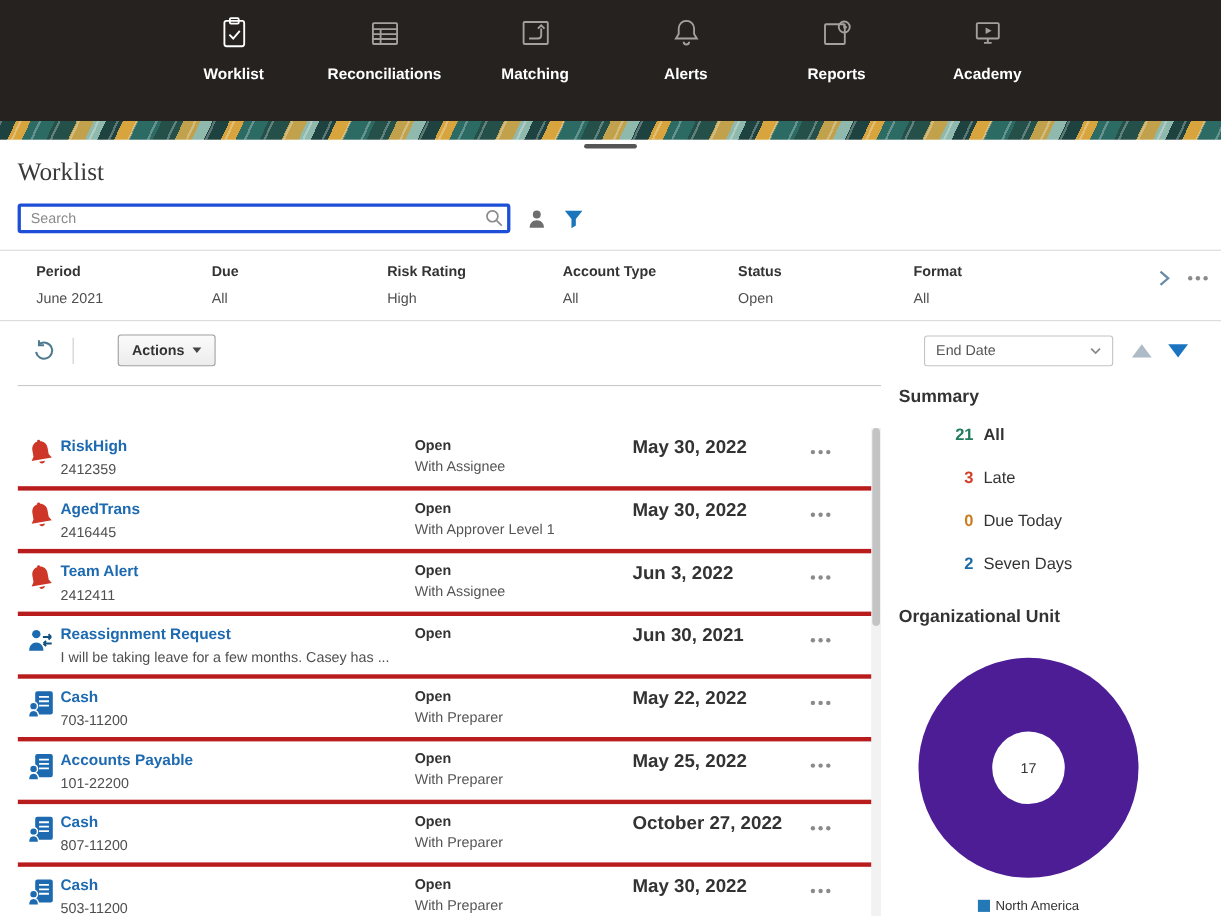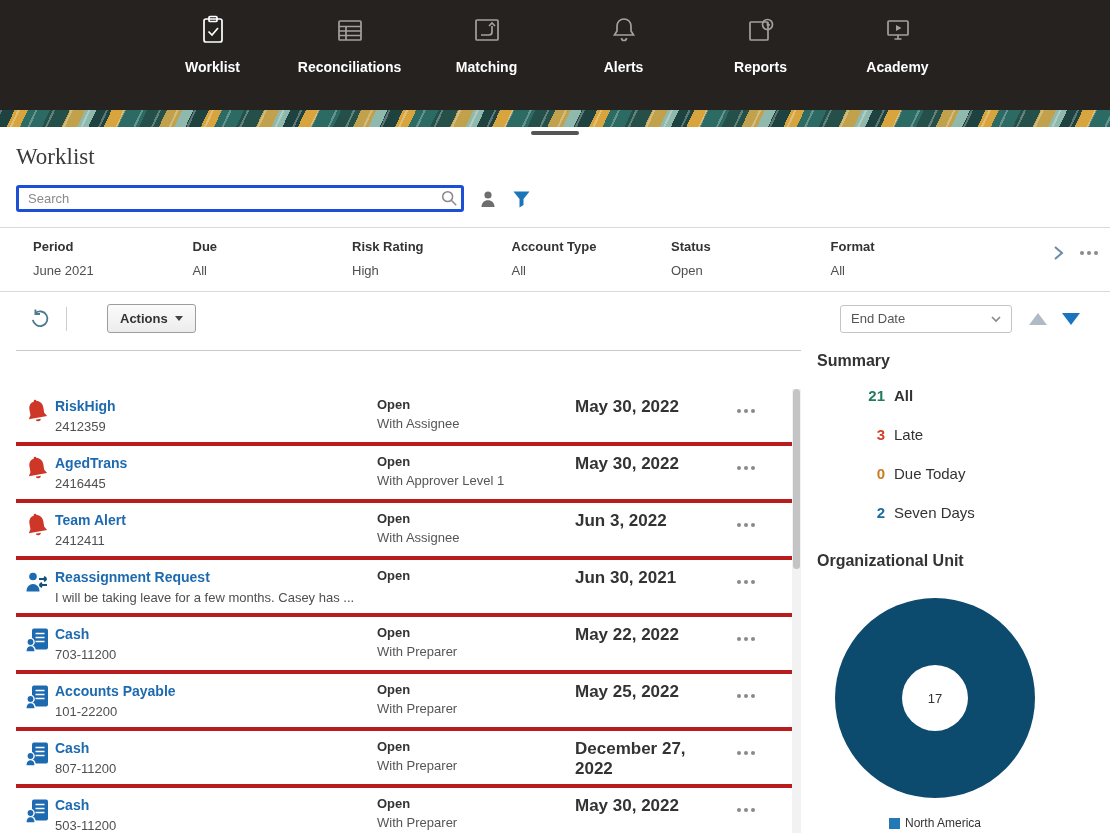--- a/index.html
+++ b/index.html
@@ -434,21 +434,21 @@
               </svg>
             </span>
             <div class="row-main">
               <a class="row-title">Cash</a>
               <div class="row-sub">807-11200</div>
             </div>
             <div class="row-status">
               <div class="r-status">Open</div>
               <div class="r-substatus">With Preparer</div>
             </div>
-            <div class="r-date">December 27, 2022</div>
+            <div class="r-date">October 27, 2022</div>
             <button class="dots">
               <i></i>
               <i></i>
               <i></i>
             </button>
           </div>
 
           <div class="row">
             <span class="row-icon" data-type="reconciliation">
 
@@ -499,21 +499,21 @@
           <span class="s-label">Due Today</span>
         </div>
         <div class="summary-item">
           <span class="count" style="color: rgb(27, 107, 163);">2</span>
           <span class="s-label">Seven Days</span>
         </div>
       </div>
 
       <div class="panel-h orgunit-h">Organizational Unit</div>
       <div class="donut-wrap">
-        <div class="donut" style="background: #0c4a6e;">
+        <div class="donut" style="background: #4c1d95;">
           <div class="hole">17</div>
         </div>
         <div class="legend">
           <span class="swatch" style="background: rgb(35, 121, 181);"></span>
           <span class="l-label">North America</span>
         </div>
       </div>
     </aside>
   </div>
 </div>

